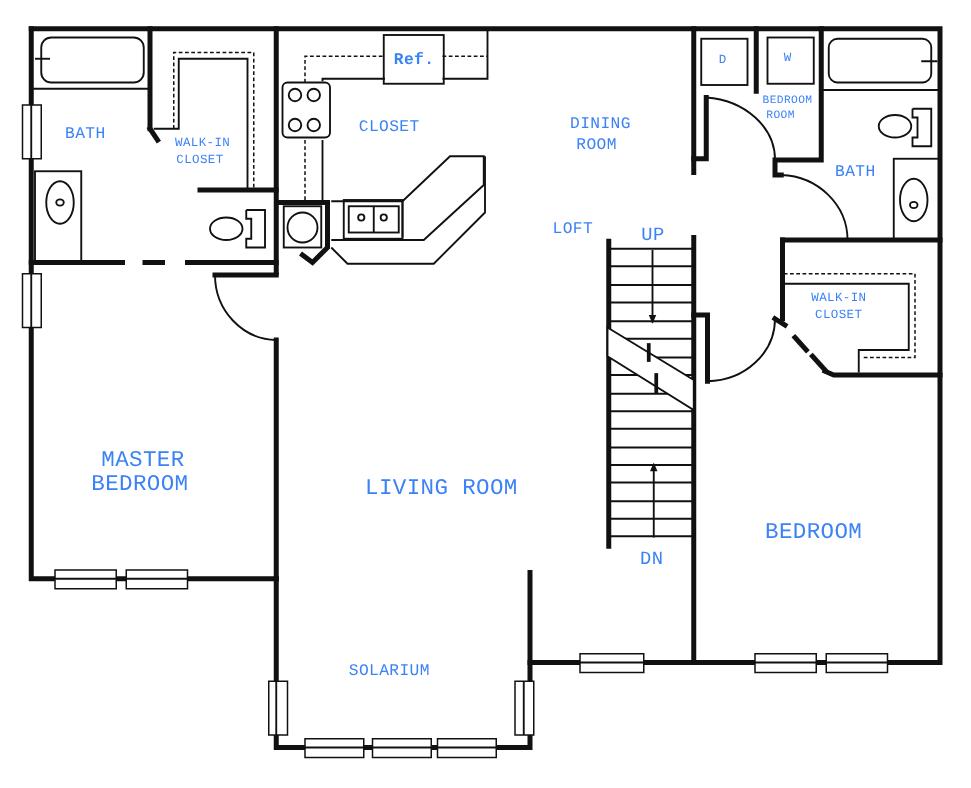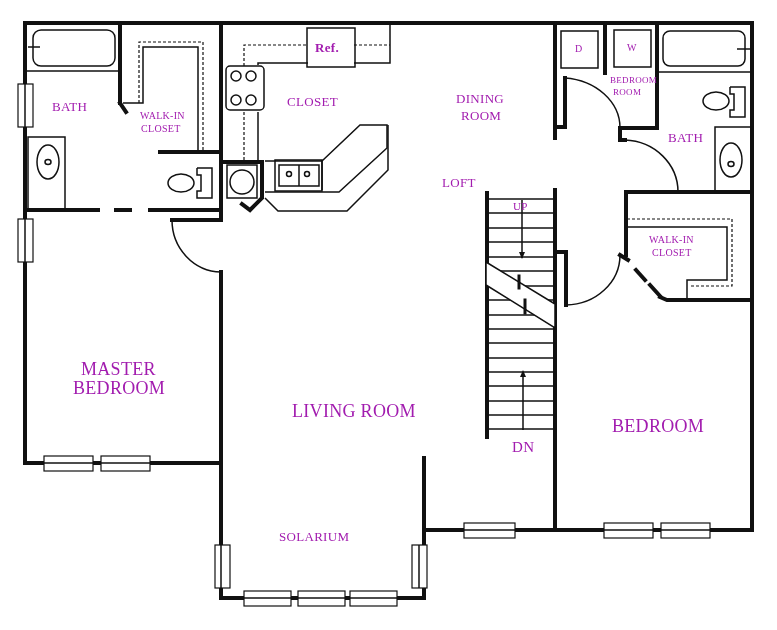--- a/index.html
+++ b/index.html
@@ -2,21 +2,21 @@
 <html><head>
 <meta charset="utf-8">
 <style>
   html, body { margin:0; padding:0; background:#ffffff; }
   body { width:777px; height:630px; position:relative; overflow:hidden; font-family:"DejaVu Serif", serif; }
   svg { position:absolute; left:0; top:0; }
   .w { stroke:#111; stroke-width:4; fill:none; stroke-linecap:square; }
   .t { stroke:#111; stroke-width:1.5; fill:none; }
   .d { stroke:#111; stroke-width:1.2; fill:none; stroke-dasharray:3 2; }
   .win { fill:#fff; stroke:#111; stroke-width:1.2; }
-  .lbl { position:absolute; color:#a21caf; font-family:Liberation Serif, serif; text-align:center; line-height:1.15; white-space:nowrap; letter-spacing:0.3px; }
+  .lbl { position:absolute; color:#3b82f6; font-family:Liberation Mono, monospace; text-align:center; line-height:1.15; white-space:nowrap; letter-spacing:0.3px; }
   .sm { font-size:10px; }
   .md { font-size:13px; }
   .lg { font-size:18px; }
 </style>
 </head>
 <body>
 
 <svg width="777" height="630" viewBox="0 0 777 630">
 
   <g>
@@ -193,19 +193,19 @@
 <div class="lbl md" style="left:456px;top:92px;">DINING</div>
 <div class="lbl md" style="left:461px;top:109px;">ROOM</div>
 <div class="lbl md" style="left:442px;top:176px;">LOFT</div>
 <div class="lbl sm" style="left:575px;top:43px;">D</div>
 <div class="lbl sm" style="left:627px;top:42px;">W</div>
 <div class="lbl sm" style="left:610px;top:75px;font-size:9px;">BEDROOM</div>
 <div class="lbl sm" style="left:613px;top:87px;font-size:9px;">ROOM</div>
 <div class="lbl md" style="left:668px;top:131px;">BATH</div>
 <div class="lbl sm" style="left:649px;top:234px;">WALK-IN</div>
 <div class="lbl sm" style="left:652px;top:247px;">CLOSET</div>
-<div class="lbl sm" style="left:513px;top:180px;font-size:11px;margin-top:20px;">UP</div>
+<div class="lbl sm" style="left:513px;top:180px;font-size:15px;">UP</div>
 <div class="lbl sm" style="left:512px;top:439px;font-size:15px;">DN</div>
 <div class="lbl lg" style="left:81px;top:359px;">MASTER</div>
 <div class="lbl lg" style="left:73px;top:378px;">BEDROOM</div>
-<div class="lbl lg" style="left:292px;top:381px;margin-top:20px;">LIVING ROOM</div>
+<div class="lbl lg" style="left:292px;top:381px;">LIVING ROOM</div>
 <div class="lbl lg" style="left:612px;top:416px;">BEDROOM</div>
 <div class="lbl md" style="left:279px;top:530px;">SOLARIUM</div>
 
 </body></html>

